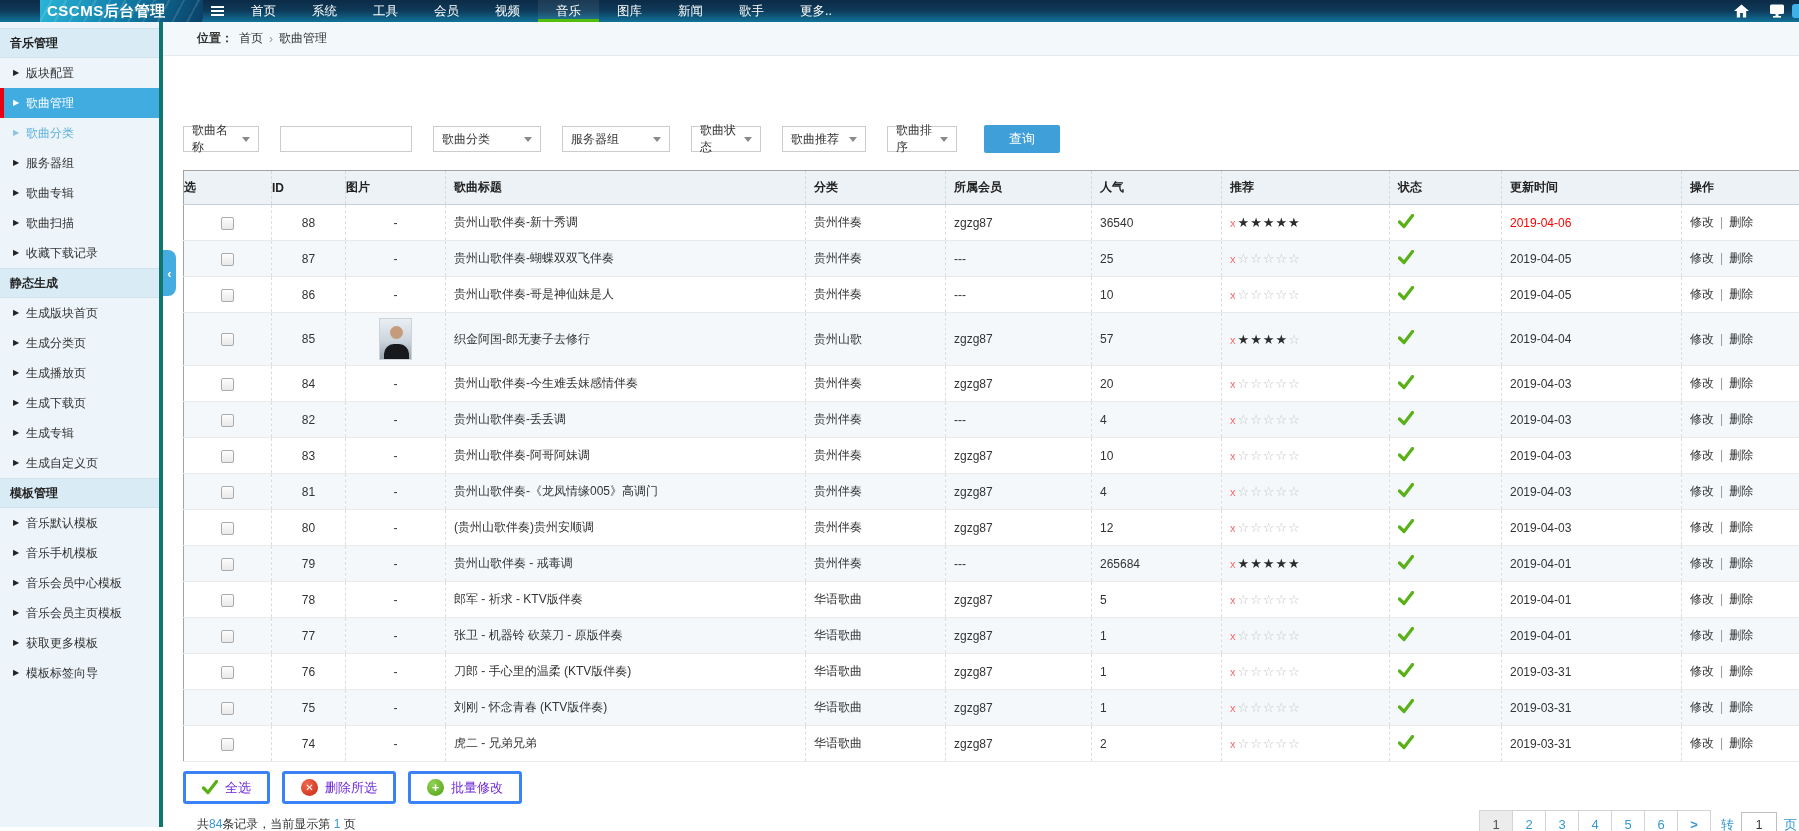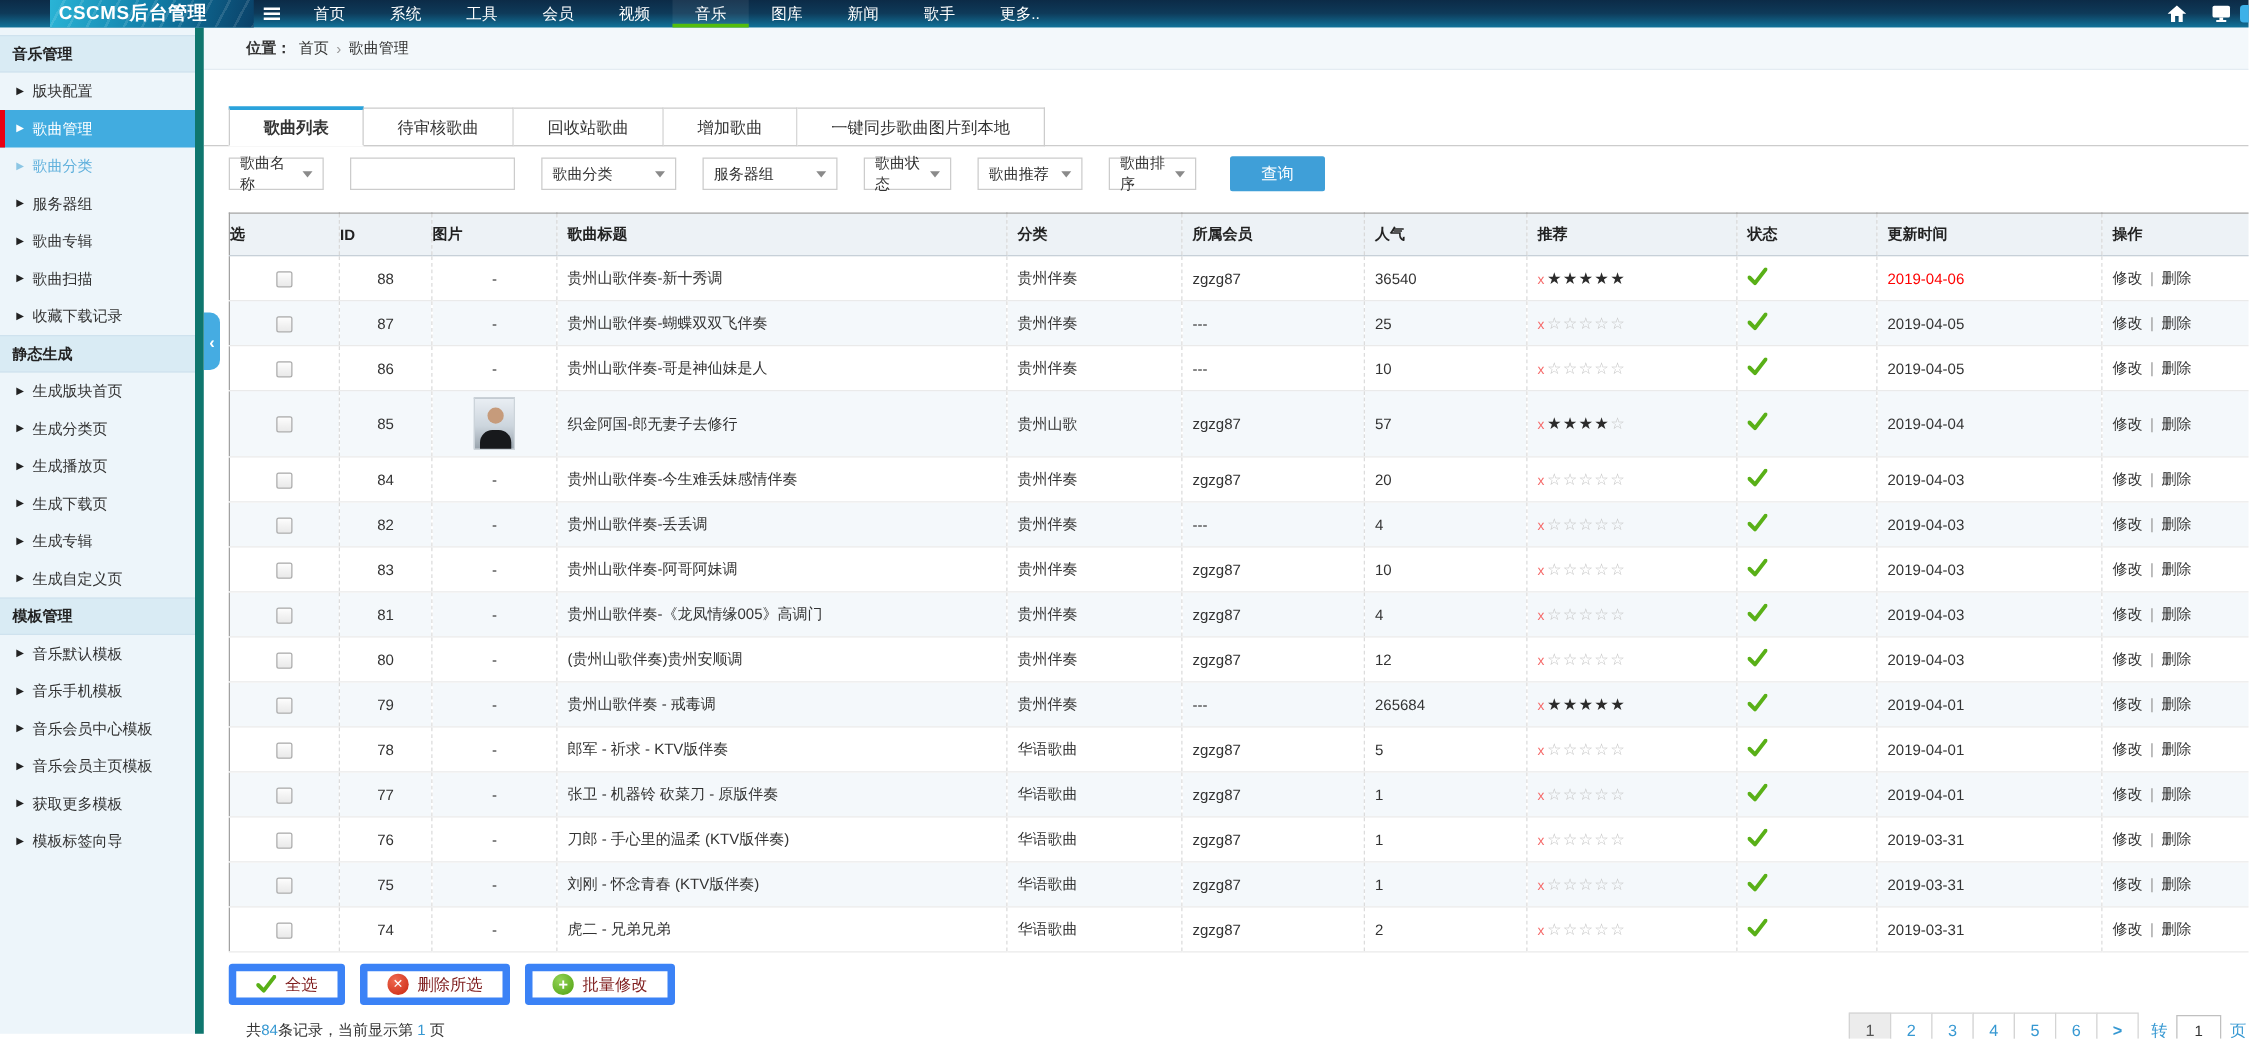--- a/index.html
+++ b/index.html
@@ -22,21 +22,21 @@
   .topnav { display:flex; align-items:stretch; }
   .nav-item { padding:0 18px; line-height:22px; font-size:12.5px; cursor:pointer; position:relative; }
   .nav-item.active { background:rgba(255,255,255,.07); }
   .nav-item.active::after { content:""; position:absolute; left:0; right:0; bottom:0; height:3px; background:#54bd0c; }
   .tb-right { margin-left:auto; display:flex; align-items:center; gap:20px; padding-right:14px; }
   .tb-ico { width:16px; height:16px; display:flex; align-items:center; justify-content:center; cursor:pointer; }
   .partial-ico { position:absolute; right:-7px; top:4px; width:14px; height:14px; border-radius:3px; background:#3db1e8; }
 
   
   .sidebar { position:absolute; left:0; top:22px; width:163px; bottom:4px;
-    background:#edf5fa; border-right:7px solid #0f766e; padding-top:6px; z-index:20; }
+    background:#edf5fa; border-right:4px solid #0f766e; padding-top:6px; z-index:20; }
   .side-hdr { height:30px; line-height:29px; padding-left:10px; background:#d9ebf4;
     border-top:1px solid #cfe2ee; border-bottom:1px solid #cfe2ee;
     font-size:12px; font-weight:bold; color:#222; }
   .side-item { height:30px; line-height:30px; padding-left:26px; font-size:12px; color:#333;
     cursor:pointer; position:relative; white-space:nowrap; }
   .side-item .tri { position:absolute; left:13px; top:0; font-size:8px; color:#222; }
   .side-item.active { background:#41ace0; color:#fff; border-left:4px solid #ea0013; padding-left:22px; }
   .side-item.active .tri { left:9px; color:#fff; }
   .side-item.visited { color:#5fb0dc; }
   .side-item.visited .tri { color:#8cc6e4; }
@@ -98,21 +98,21 @@
     border-radius:50%; background:#c69b7b; }
   .photo::after { content:""; position:absolute; left:4px; bottom:-1px; width:25px; height:16px;
     border-radius:10px 10px 0 0; background:#17191c; }
 
   .watermark { position:absolute; left:437px; top:310px; font-size:40px; letter-spacing:1px;
     color:rgba(203,203,203,.85); z-index:6; pointer-events:none; white-space:nowrap; }
 
   
   .actions { position:absolute; left:20px; top:749px; display:flex; }
   .act-btn { display:inline-flex; align-items:center; height:33px; padding:0 16px; margin-right:12px;
-    border:6px solid #3b82f6; border-radius:3px; background:#fff; font-size:13px; color:#7f1d1d; cursor:pointer; gap:7px;justify-content:center; }
+    border:3px solid #3b82f6; border-radius:3px; background:#fff; font-size:13px; color:#6d28d9; cursor:pointer; gap:7px;justify-content:center; }
   .ico-circle { width:17px; height:17px; border-radius:50%; color:#fff; font-weight:bold;
     display:flex; align-items:center; justify-content:center; flex:none; }
   .ico-del { background:radial-gradient(circle at 35% 30%,#ef6a50,#c92510); font-size:10px; }
   .ico-del::after { content:"✕"; }
   .ico-add { background:radial-gradient(circle at 35% 30%,#93d355,#4ea00f); font-size:13px; }
   .ico-add::after { content:"+"; }
 
   .footer-line { position:absolute; left:34px; top:794px; font-size:12px; color:#333; }
   .blue-num { color:#3698d2; }
 
@@ -192,21 +192,20 @@
 
   <div class="breadcrumb">
     <span class="b-label">位置：</span>
     <span>首页</span>
     <span class="b-sep">›</span>
     <span>歌曲管理</span>
   </div>
 
   <div class="collapse-handle"></div>
 
-  <div class="tabs" id="tabs"><div class="tab active">歌曲列表</div><div class="tab">待审核歌曲</div><div class="tab">回收站歌曲</div><div class="tab">增加歌曲</div><div class="tab">一键同步歌曲图片到本地</div></div>
 
   <div class="filters">
     <div class="fbox" style="width:76px">
       <span>歌曲名称</span>
       <span class="caret"></span>
     </div>
     <input class="f-input" value="" style="">
     <div class="fbox spread" style="width:108px">
       <span>歌曲分类</span>
       <span class="caret"></span>

